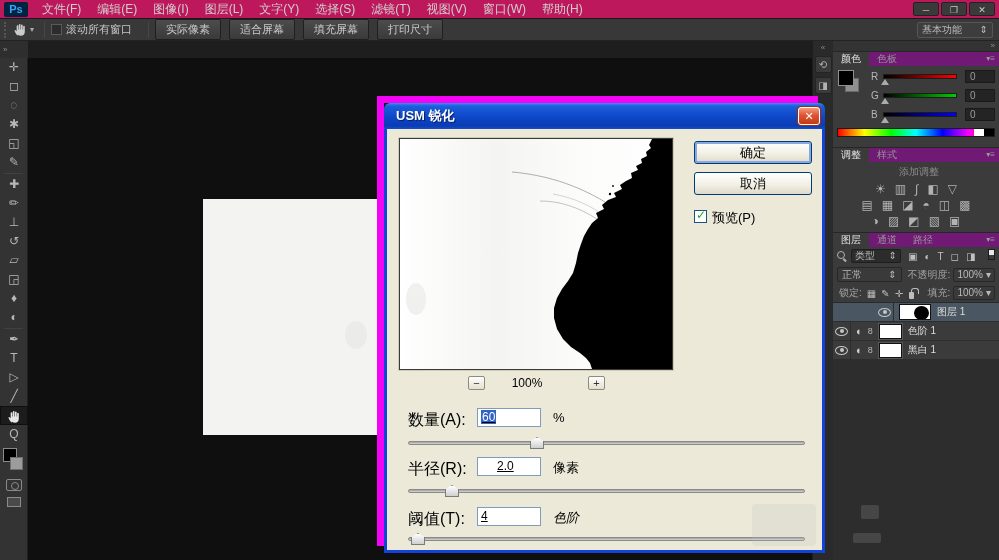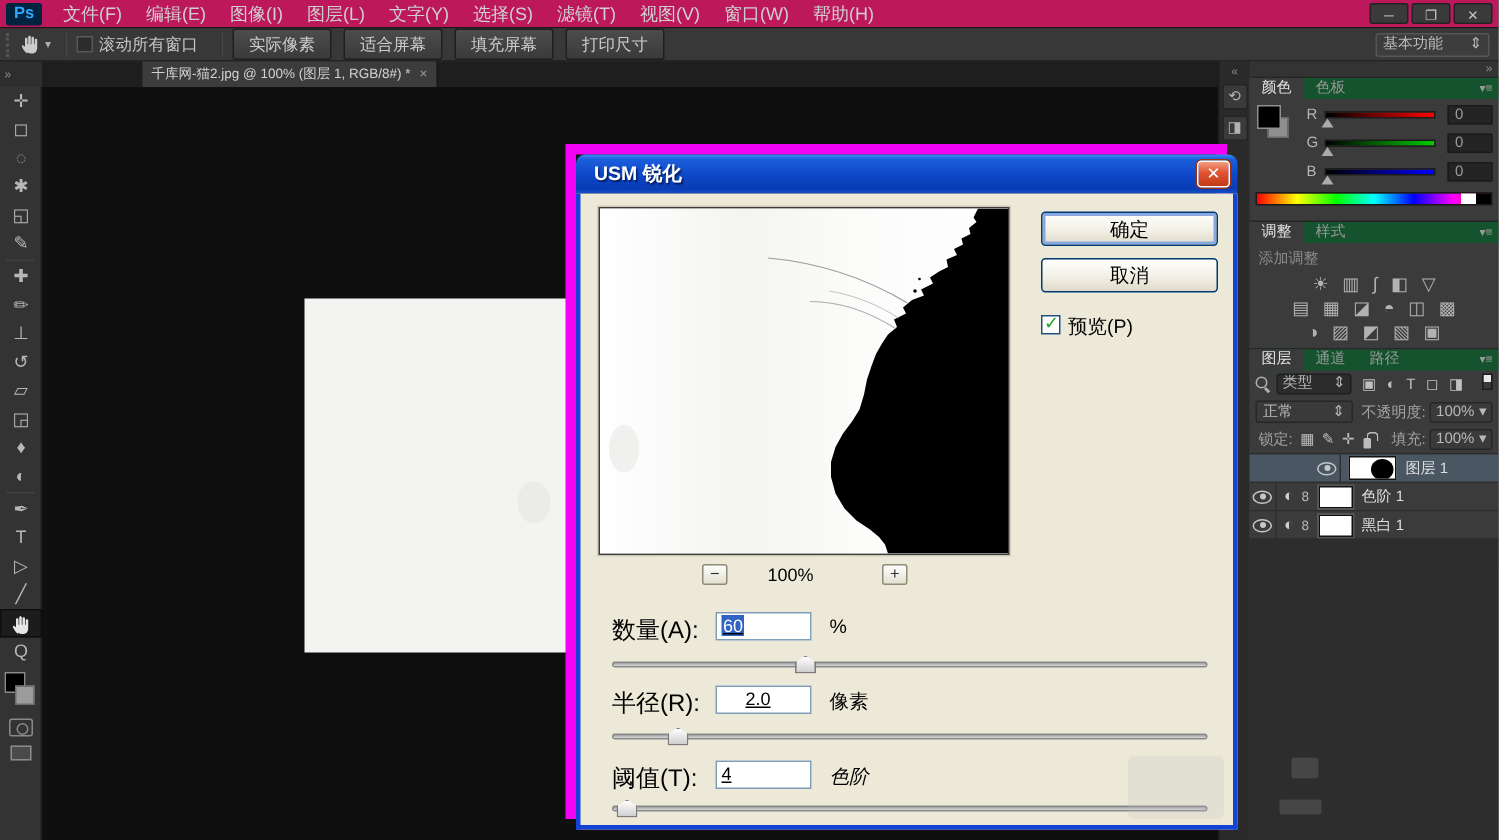--- a/index.html
+++ b/index.html
@@ -50,21 +50,21 @@
 
   
   .dockstrip { position:absolute; left:812px; top:41px; width:21px; height:519px; background:#2a2a2a; border-left:1px solid #1d1d1d; }
   .dockarrow { color:#8c8c8c; font-size:8px; text-align:center; display:block; margin-top:2px; }
   .dockbtn { width:17px; height:17px; margin:4px auto 0; background:#3a3a3a; border:1px solid #242424; border-radius:2px; color:#b2b2b2; font-size:10px; text-align:center; line-height:16px; }
 
   
   .rightcol { position:absolute; left:833px; top:41px; width:166px; height:519px; background:#333333; }
   .colhead { height:10px; color:#8c8c8c; font-size:8px; text-align:right; padding-right:4px; line-height:10px; }
   .panel { position:absolute; left:0; width:166px; background:#3b3b3b; border-top:1px solid #262626; }
-  .ptabs { height:14px; background:#14532d; display:flex; align-items:flex-end; position:relative; }
+  .ptabs { height:14px; background:#701a75; display:flex; align-items:flex-end; position:relative; }
   .ptab { font-size:10px; color:#979797; padding:0 8px; line-height:14px; }
   .ptab.active { background:#3b3b3b; color:#e2e2e2; }
   .pmenu { position:absolute; right:4px; top:2px; color:#9a9a9a; font-size:8px; }
 
   
   .swA { position:absolute; left:5px; top:18px; width:16px; height:16px; background:#000; border:1px solid #909090; z-index:2; }
   .swB { position:absolute; left:12px; top:26px; width:14px; height:14px; background:#8f8f8f; border:1px solid #6a6a6a; }
   .chrow { position:absolute; left:38px; height:12px; display:flex; align-items:center; }
   .chlabel { width:12px; color:#b5b5b5; font-size:10px; }
   .chtrack { width:74px; height:5px; border:1px solid #1c1c1c; position:relative; }
@@ -181,23 +181,20 @@
     <button class="opt-btn">填充屏幕</button>
     <button class="opt-btn">打印尺寸</button>
     <div class="workspace">
       <span>基本功能</span>
       <span>⇕</span>
     </div>
   </div>
 
   <div class="tabbar">
     <div class="toolgrip">»</div>
-    <div class="doctab">
-      <span>千库网-猫2.jpg @ 100% (图层 1, RGB/8#) *</span><span class="tabclose">×</span>
-    </div>
   </div>
 
   <div class="toolbox">
     <div class="tool">✛</div>
     <div class="tool">◻</div>
     <div class="tool">◌</div>
     <div class="tool">✱</div>
     <div class="tool">◱</div>
     <div class="tool">✎</div>
     <div class="tdiv"></div>
@@ -269,21 +266,21 @@
             <div class="chthumb"></div>
           </div>
         <div class="chval">0</div>
       </div>
       <div class="ramp">
         <div class="rampw"></div>
         <div class="rampb"></div>
       </div>
     </div>
 
-    <div class="panel" style="top:106px; height:85px;">
+    <div class="panel" style="top:106px; height:85px;text-align:center;">
       <div class="ptabs">
         <span class="ptab active">调整</span>
         <span class="ptab">样式</span>
         <span class="pmenu">▾≡</span>
       </div>
       <div class="adjhint">添加调整</div>
       <div class="adjrow">
         <span class="adjicon">☀</span>
         <span class="adjicon">▥</span>
         <span class="adjicon">∫</span>

